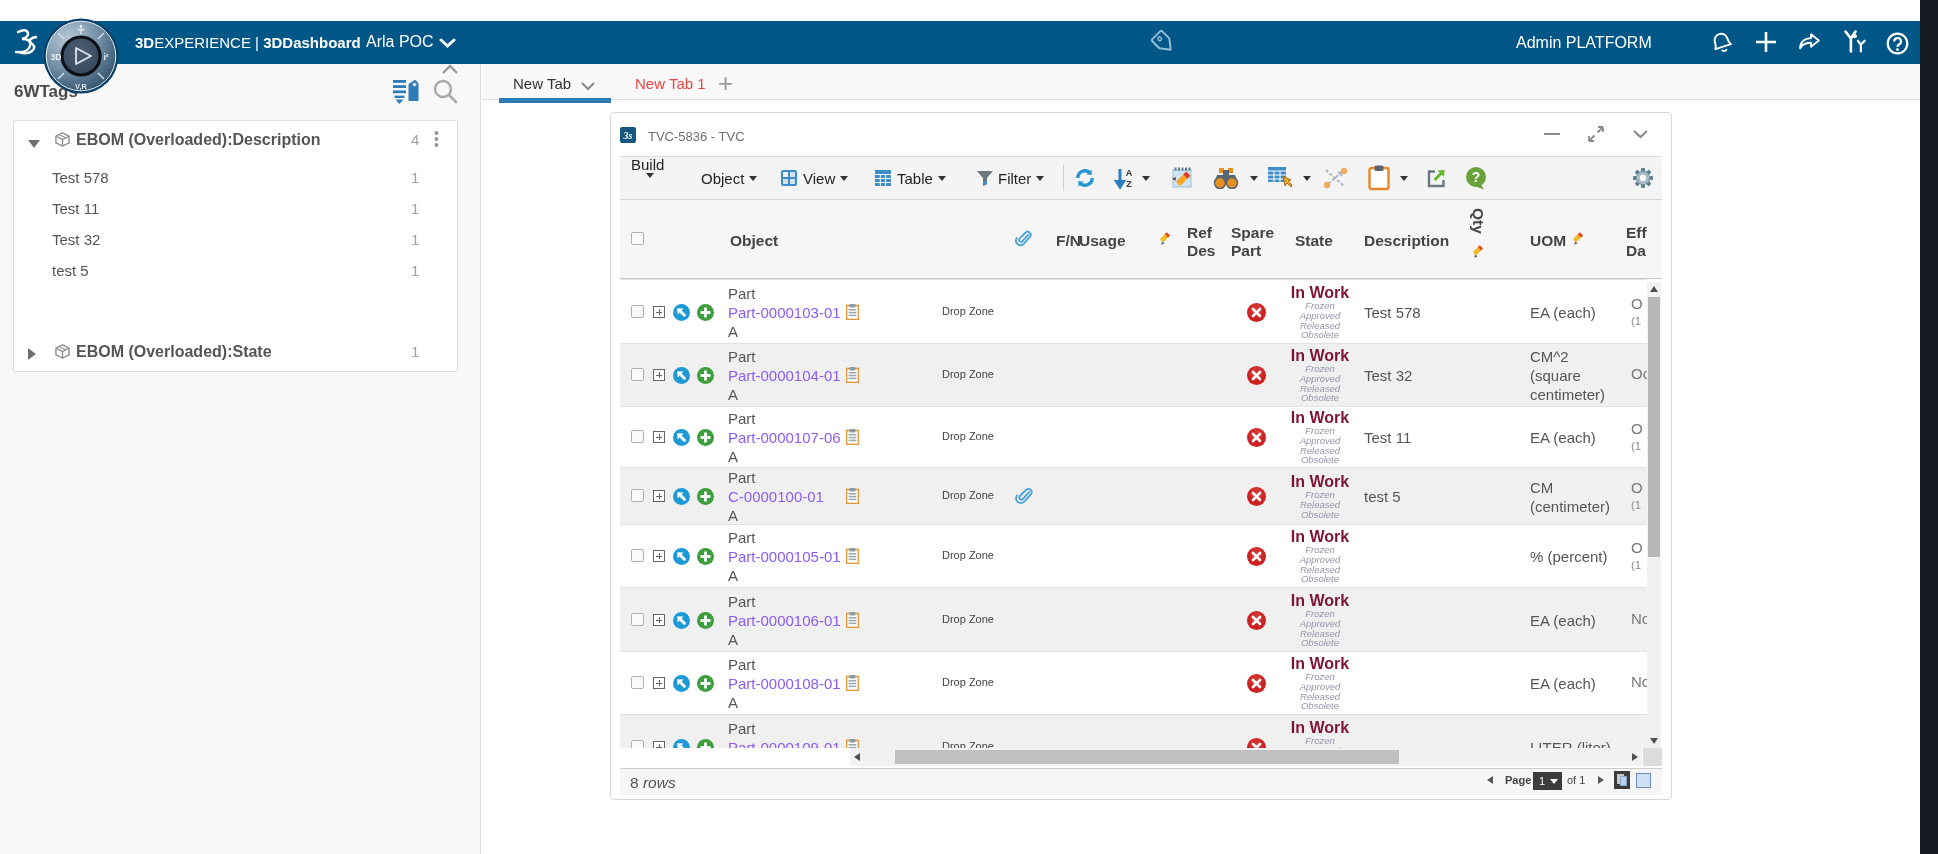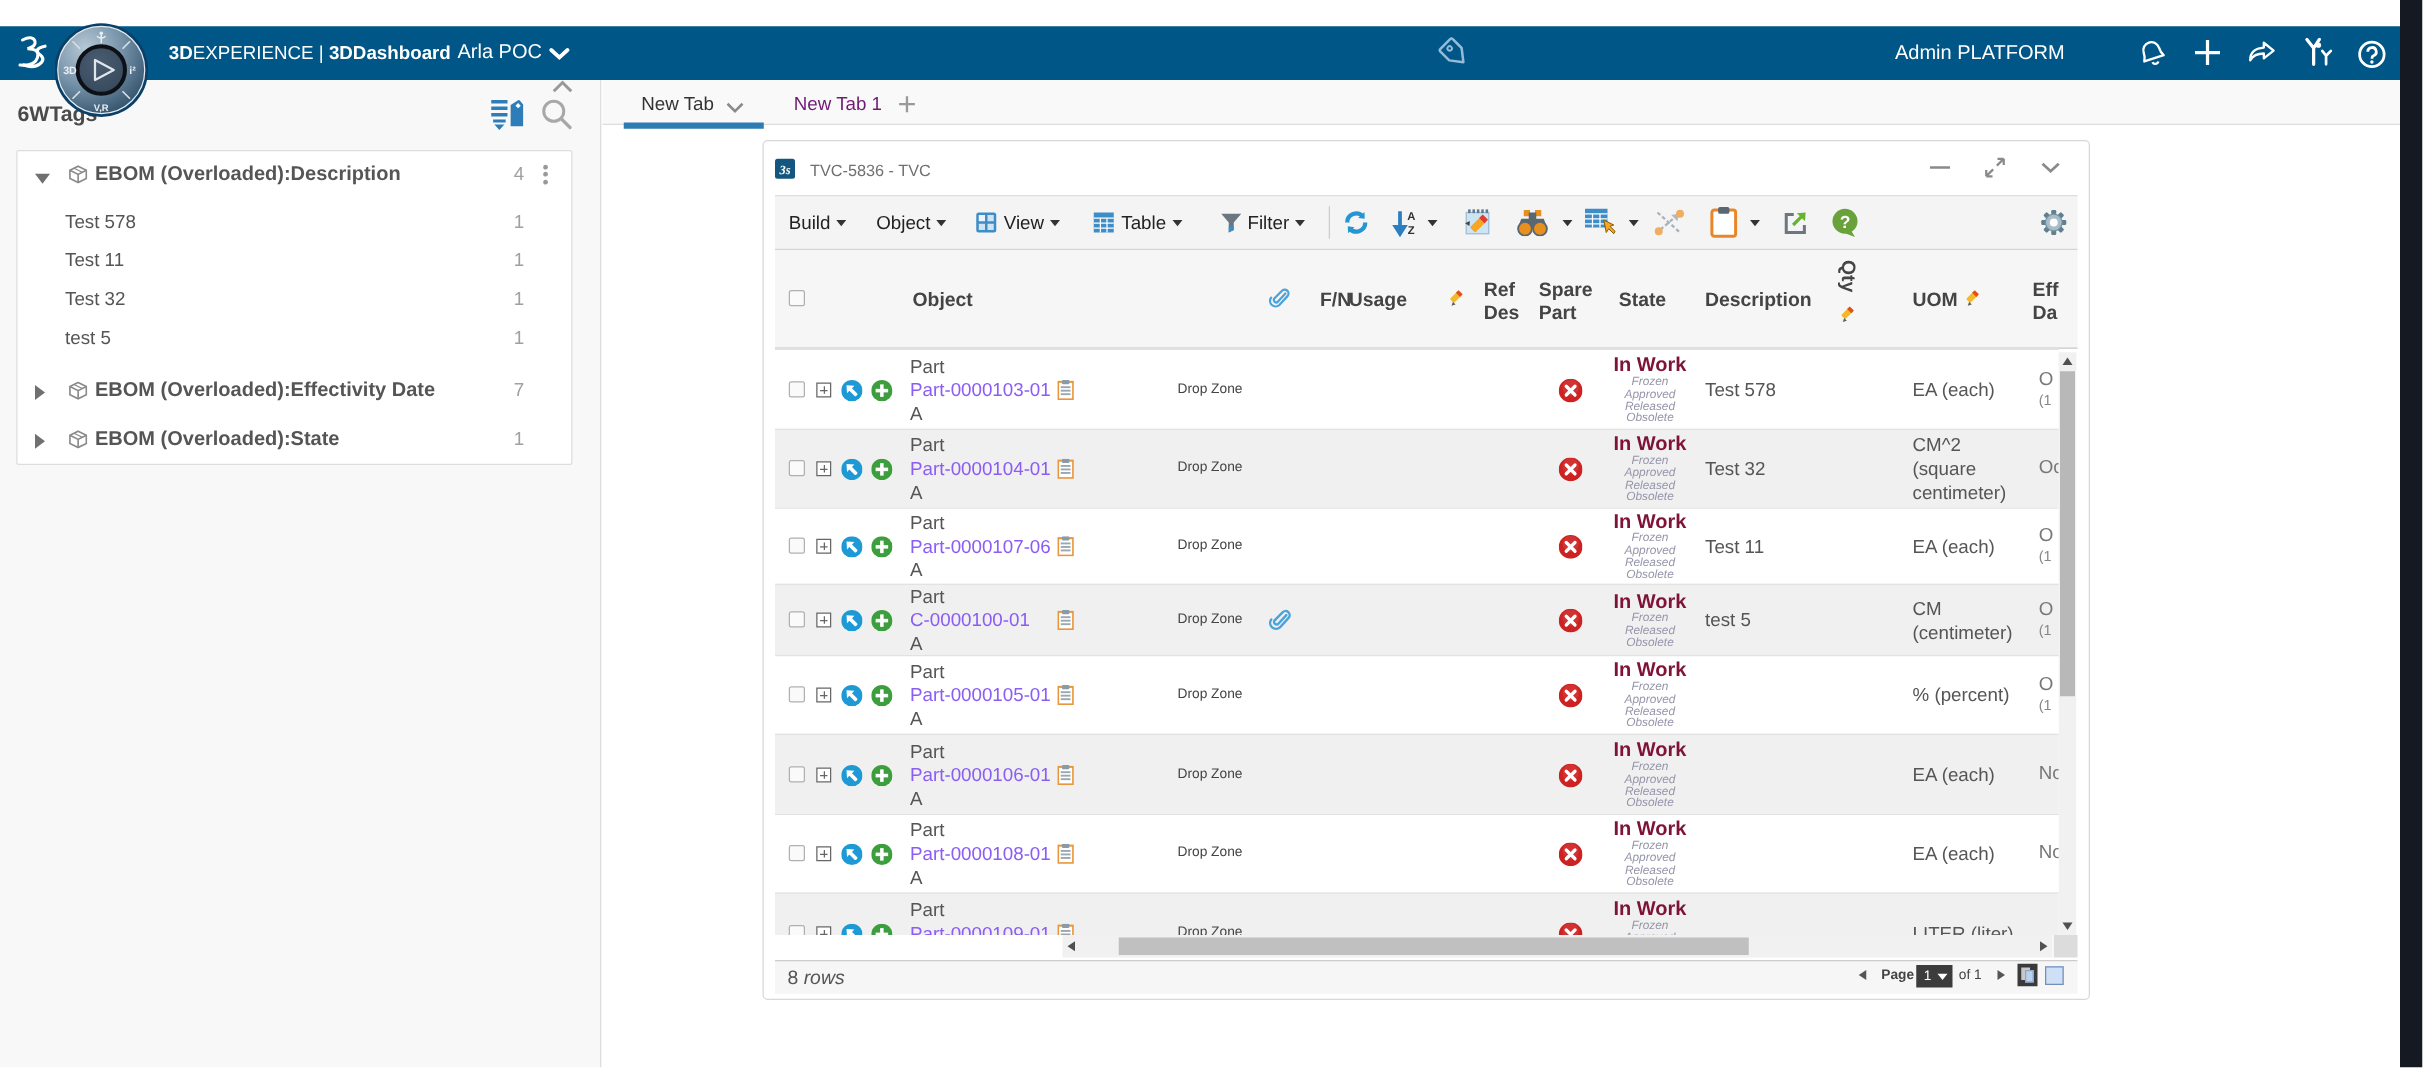--- a/index.html
+++ b/index.html
@@ -137,65 +137,55 @@
       <span class="treecnt" style="position:absolute;left:359px;top:1px;">1</span>
     </div>
 <div class="abs" style="left:52px;top:166px;width:396px;height:20px;">
       <span style="position:absolute;left:0;top:1px;font-size:15px;color:#555;">Test 32</span>
       <span class="treecnt" style="position:absolute;left:359px;top:1px;">1</span>
     </div>
 <div class="abs" style="left:52px;top:197px;width:396px;height:20px;">
       <span style="position:absolute;left:0;top:1px;font-size:15px;color:#555;">test 5</span>
       <span class="treecnt" style="position:absolute;left:359px;top:1px;">1</span>
     </div>
-<div class="abs" style="left:28px;top:239px;width:420px;height:20px;">
-      <span style="position:absolute;left:0;top:4px;"><span style="display:inline-block;width:0;height:0;border-top:6px solid transparent;border-bottom:6px solid transparent;border-left:8px solid #707070;"></span></span>
-      <span style="position:absolute;left:27px;top:2px;"><svg width="15" height="15" viewBox="0 0 16 16">
-          <path d="M8 1 L15 4.5 L15 11.5 L8 15 L1 11.5 L1 4.5 Z" fill="#fff" stroke="#8a8a8a" stroke-width="1.4"></path>
-          <path d="M1 4.5 L8 8 L15 4.5 M8 8 L8 15" fill="none" stroke="#8a8a8a" stroke-width="1.4"></path>
-          <path d="M4.5 2.8 L11.5 6.2" fill="none" stroke="#8a8a8a" stroke-width="1.1"></path>
-        </svg></span>
-      <span class="treehdr" style="position:absolute;left:48px;top:1px;">EBOM (Overloaded):Effectivity Date</span>
-      <span class="treecnt" style="position:absolute;left:383px;top:1px;">7</span>
-    </div>
 <div class="abs" style="left:28px;top:278px;width:420px;height:20px;">
       <span style="position:absolute;left:0;top:4px;"><span style="display:inline-block;width:0;height:0;border-top:6px solid transparent;border-bottom:6px solid transparent;border-left:8px solid #707070;"></span></span>
       <span style="position:absolute;left:27px;top:2px;"><svg width="15" height="15" viewBox="0 0 16 16">
           <path d="M8 1 L15 4.5 L15 11.5 L8 15 L1 11.5 L1 4.5 Z" fill="#fff" stroke="#8a8a8a" stroke-width="1.4"></path>
           <path d="M1 4.5 L8 8 L15 4.5 M8 8 L8 15" fill="none" stroke="#8a8a8a" stroke-width="1.4"></path>
           <path d="M4.5 2.8 L11.5 6.2" fill="none" stroke="#8a8a8a" stroke-width="1.1"></path>
         </svg></span>
       <span class="treehdr" style="position:absolute;left:48px;top:1px;">EBOM (Overloaded):State</span>
       <span class="treecnt" style="position:absolute;left:383px;top:1px;">1</span>
     </div>
 </div>
 <div class="main">
 <div class="abs" style="left:0;top:0;width:1438px;height:36px;background:#f9f9f9;border-bottom:1px solid #ddd;"></div>
 <div class="abs" style="left:31px;top:11px;font-size:15px;color:#333;">New Tab</div>
 <svg class="abs" style="left:98px;top:17px" width="16" height="10" viewBox="0 0 16 10">
       <path d="M2 2 L8 8 L14 2" fill="none" stroke="#8a8a8a" stroke-width="2"></path>
     </svg>
 <div class="abs" style="left:17px;top:34px;width:112px;height:5px;background:#2e7cb4;"></div>
-<div class="abs" style="left:153px;top:11px;font-size:15px;color:#701a75;">New Tab 1</div>
+<div class="abs" style="left:153px;top:11px;font-size:15px;color:#ef4444;">New Tab 1</div>
 <div class="abs" style="left:236px;top:4px;font-size:26px;color:#9a9a9a;font-weight:300;">+</div>
 </div>
 <div class="widget">
 <div class="abs" style="left:9px;top:14px;width:16px;height:16px;background:#15567e;border-radius:2px;"><svg width="16" height="16" viewBox="0 0 16 16">
         <text x="8" y="12" font-size="10" font-style="italic" font-weight="bold" fill="#fff" text-anchor="middle" font-family="Liberation Serif, serif">3s</text>
       </svg></div>
 <div class="abs" style="left:37px;top:16px;font-size:13px;color:#707070;text-align:center;">TVC-5836 - TVC</div>
 <div class="abs" style="left:933px;top:20px;width:16px;height:2px;background:#8a8a8a;"></div>
 <svg class="abs" style="left:976px;top:12px" width="18" height="18" viewBox="0 0 18 18">
 <path d="M10.5 7.5 L16 2 M16 2 L16 7 M16 2 L11 2 M7.5 10.5 L2 16 M2 16 L2 11 M2 16 L7 16" stroke="#8a8a8a" stroke-width="1.8" fill="none"></path>
 </svg>
 <svg class="abs" style="left:1021px;top:16px" width="17" height="10" viewBox="0 0 17 10">
       <path d="M2 2 L8.5 8 L15 2" fill="none" stroke="#8a8a8a" stroke-width="2.2"></path>
     </svg>
 <div class="abs" style="left:9px;top:43px;width:1042px;height:44px;background:#f4f4f4;border-top:1px solid #ddd;border-bottom:1px solid #d4d4d4;"></div>
-<div class="abs" style="left:20px;top:43px;height:44px;display:flex;align-items:center;">
+<div class="abs" style="left:20px;top:43px;height:44px;display:flex;align-items:center;flex-direction:column;">
       <span style="font-size:15px;color:#222;">Build</span>
       <span class="caret" style="border-top-color:#333"></span>
     </div>
 <div class="abs" style="left:90px;top:43px;height:44px;display:flex;align-items:center;">
       <span style="font-size:15px;color:#222;">Object</span>
       <span class="caret" style="border-top-color:#333"></span>
     </div>
 <div class="abs" style="left:169px;top:43px;height:44px;display:flex;align-items:center;">
       <svg width="18" height="18" viewBox="0 0 18 18">
         <rect x="1" y="1" width="16" height="16" rx="2" fill="#3e8dc6"></rect>

